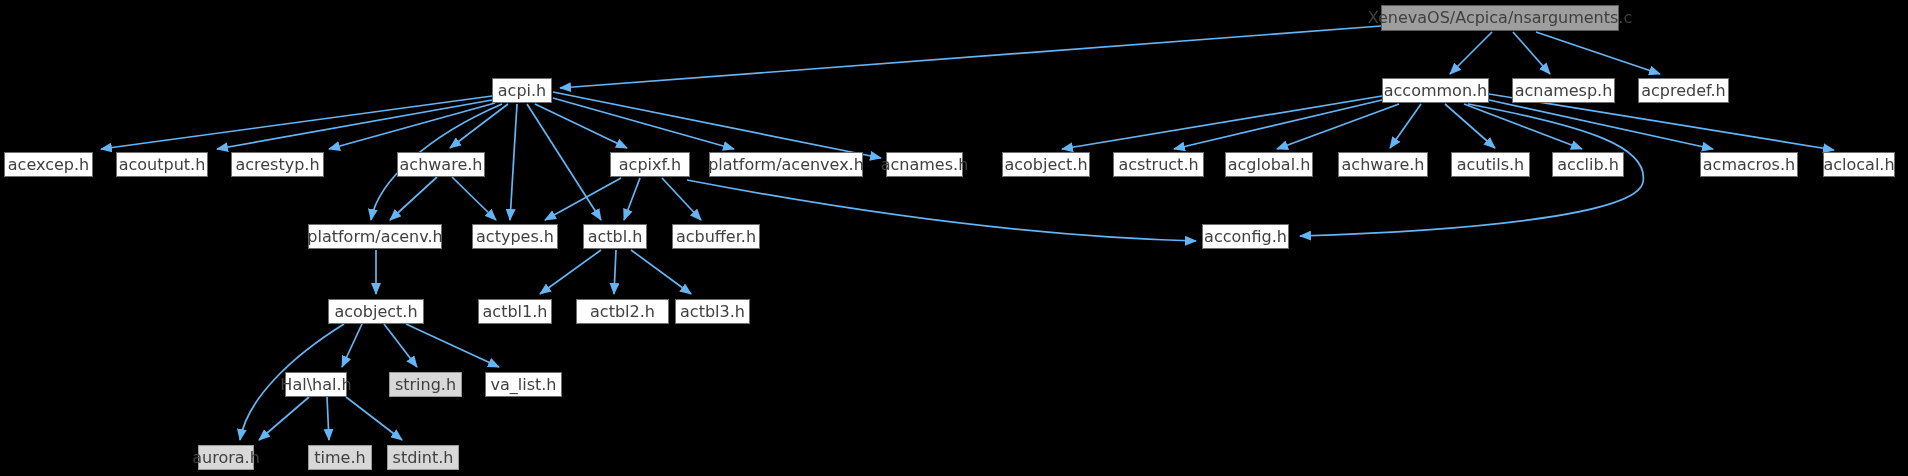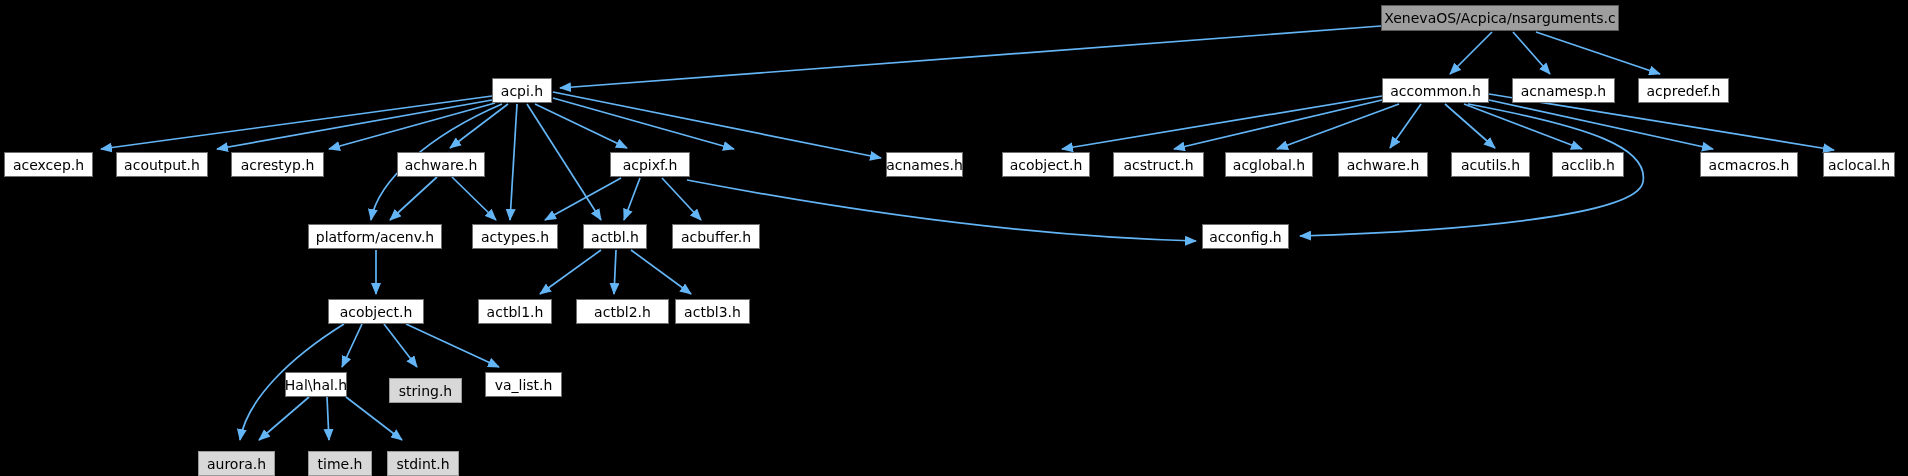--- a/index.html
+++ b/index.html
@@ -1,23 +1,23 @@
 <!DOCTYPE html>
 <html><head>
 <meta charset="utf-8">
 <style>
   html,body{margin:0;padding:0;background:#000;}
   .canvas{position:relative;width:1908px;height:476px;background:#000;overflow:hidden;
           font-family:"DejaVu Sans",sans-serif;}
   .edges{position:absolute;left:0;top:0;}
   .edges path{fill:none;stroke:#64B5F6;stroke-width:1.7px;}
   .node{position:absolute;height:25px;box-sizing:border-box;background:#fff;
-        border:1.5px solid #6e6e6e;color:#000000;font-size:14px;line-height:22px;
+        border:1.5px solid #6e6e6e;color:#404040;font-size:16px;line-height:22px;
         display:flex;align-items:center;justify-content:center;white-space:nowrap;}
-  .node.external{background:#d8d8d8;border-color:#9a9a9a;margin-top:6px;}
+  .node.external{background:#d8d8d8;border-color:#9a9a9a;}
   .node.root{background:#9e9e9e;border-color:#5a5a5a;height:26px;}
 </style>
 </head>
 <body>
 
 <div class="canvas">
 
   <svg class="edges" width="1908" height="476">
     <defs>
       <marker id="arrow" viewBox="0 0 12 10" refX="11" refY="5" markerWidth="12" markerHeight="10" orient="auto" markerUnits="userSpaceOnUse">
@@ -71,20 +71,21 @@
   <div class="node" style="left:492px;top:78px;width:60px">acpi.h</div>
   <div class="node" style="left:1382px;top:78px;width:107px">accommon.h</div>
   <div class="node" style="left:1512px;top:78px;width:103px">acnamesp.h</div>
   <div class="node" style="left:1638px;top:78px;width:91px">acpredef.h</div>
 
   <div class="node" style="left:4px;top:152px;width:89px">acexcep.h</div>
   <div class="node" style="left:116px;top:152px;width:92px">acoutput.h</div>
   <div class="node" style="left:231px;top:152px;width:93px">acrestyp.h</div>
   <div class="node" style="left:397px;top:152px;width:88px">achware.h</div>
   <div class="node" style="left:610px;top:152px;width:80px">acpixf.h</div>
+  <div class="node" style="left:709px;top:152px;width:154px">platform/acenvex.h</div>
   <div class="node" style="left:886px;top:152px;width:77px">acnames.h</div>
   <div class="node" style="left:1002px;top:152px;width:88px">acobject.h</div>
   <div class="node" style="left:1113px;top:152px;width:91px">acstruct.h</div>
   <div class="node" style="left:1225px;top:152px;width:88px">acglobal.h</div>
   <div class="node" style="left:1338px;top:152px;width:90px">achware.h</div>
   <div class="node" style="left:1451px;top:152px;width:79px">acutils.h</div>
   <div class="node" style="left:1552px;top:152px;width:72px">acclib.h</div>
   <div class="node" style="left:1700px;top:152px;width:98px">acmacros.h</div>
   <div class="node" style="left:1823px;top:152px;width:72px">aclocal.h</div>
 
@@ -96,17 +97,17 @@
 
   <div class="node" style="left:328px;top:299px;width:96px">acobject.h</div>
   <div class="node" style="left:478px;top:299px;width:74px">actbl1.h</div>
   <div class="node" style="left:576px;top:299px;width:93px">actbl2.h</div>
   <div class="node" style="left:675px;top:299px;width:75px">actbl3.h</div>
 
   <div class="node" style="left:285px;top:372px;width:62px">Hal\hal.h</div>
   <div class="node external" style="left:389px;top:372px;width:73px">string.h</div>
   <div class="node" style="left:485px;top:372px;width:77px">va_list.h</div>
 
-  <div class="node external" style="left:198px;top:445px;width:77px">aurora.h</div>
+  <div class="node external" style="left:198px;top:445px;width:56px">aurora.h</div>
   <div class="node external" style="left:308px;top:445px;width:64px">time.h</div>
   <div class="node external" style="left:387px;top:445px;width:72px">stdint.h</div>
 
 </div>
 
 </body></html>

